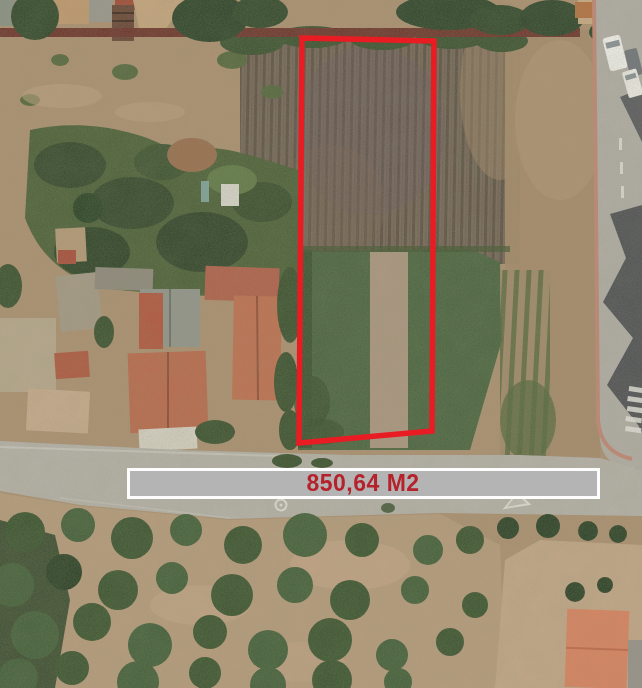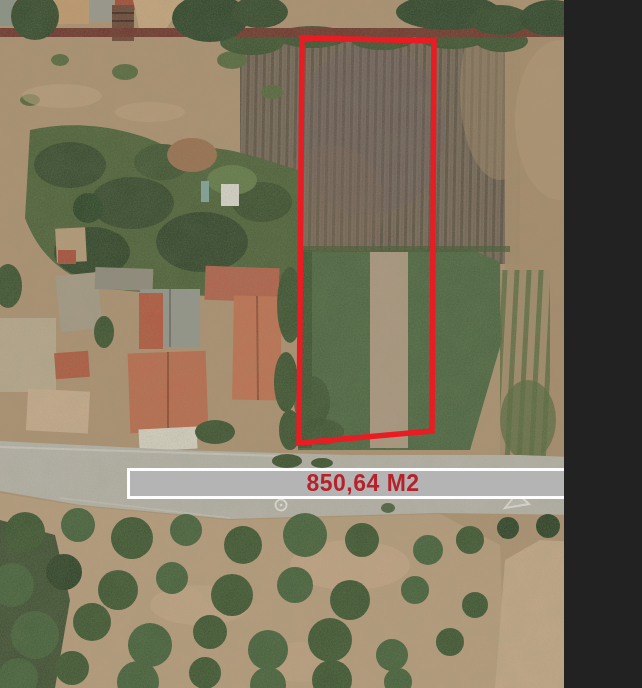--- a/index.html
+++ b/index.html
@@ -1,16 +1,16 @@
 <!DOCTYPE html>
 <html><head>
 <meta charset="utf-8">
 <style>
   html,body{margin:0;padding:0;background:#222;}
-  .stage{position:relative;width:564px;height:688px;overflow:hidden;
+  .stage{position:relative;width:642px;height:688px;overflow:hidden;
          font-family:"Liberation Sans", sans-serif;}
   svg{display:block;}
   text{font-family:"Liberation Sans", sans-serif;font-weight:bold;letter-spacing:.5px;}
 </style>
 </head>
 <body>
 
 <div class="stage">
 <svg width="642" height="688" viewBox="0 0 642 688" xmlns="http://www.w3.org/2000/svg">
   <defs>

